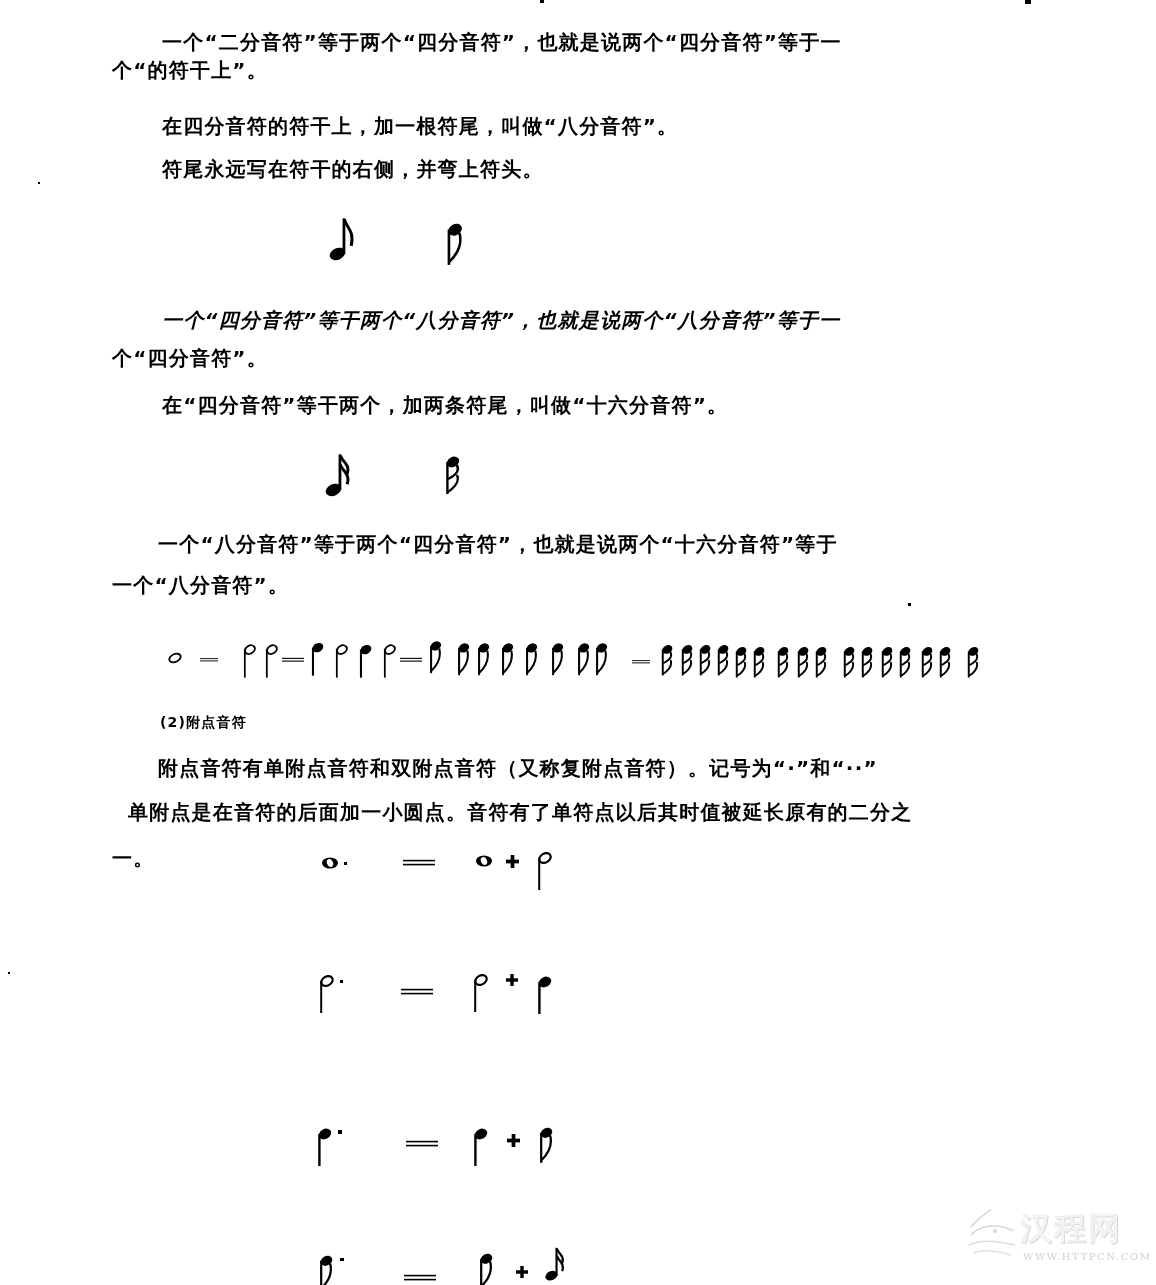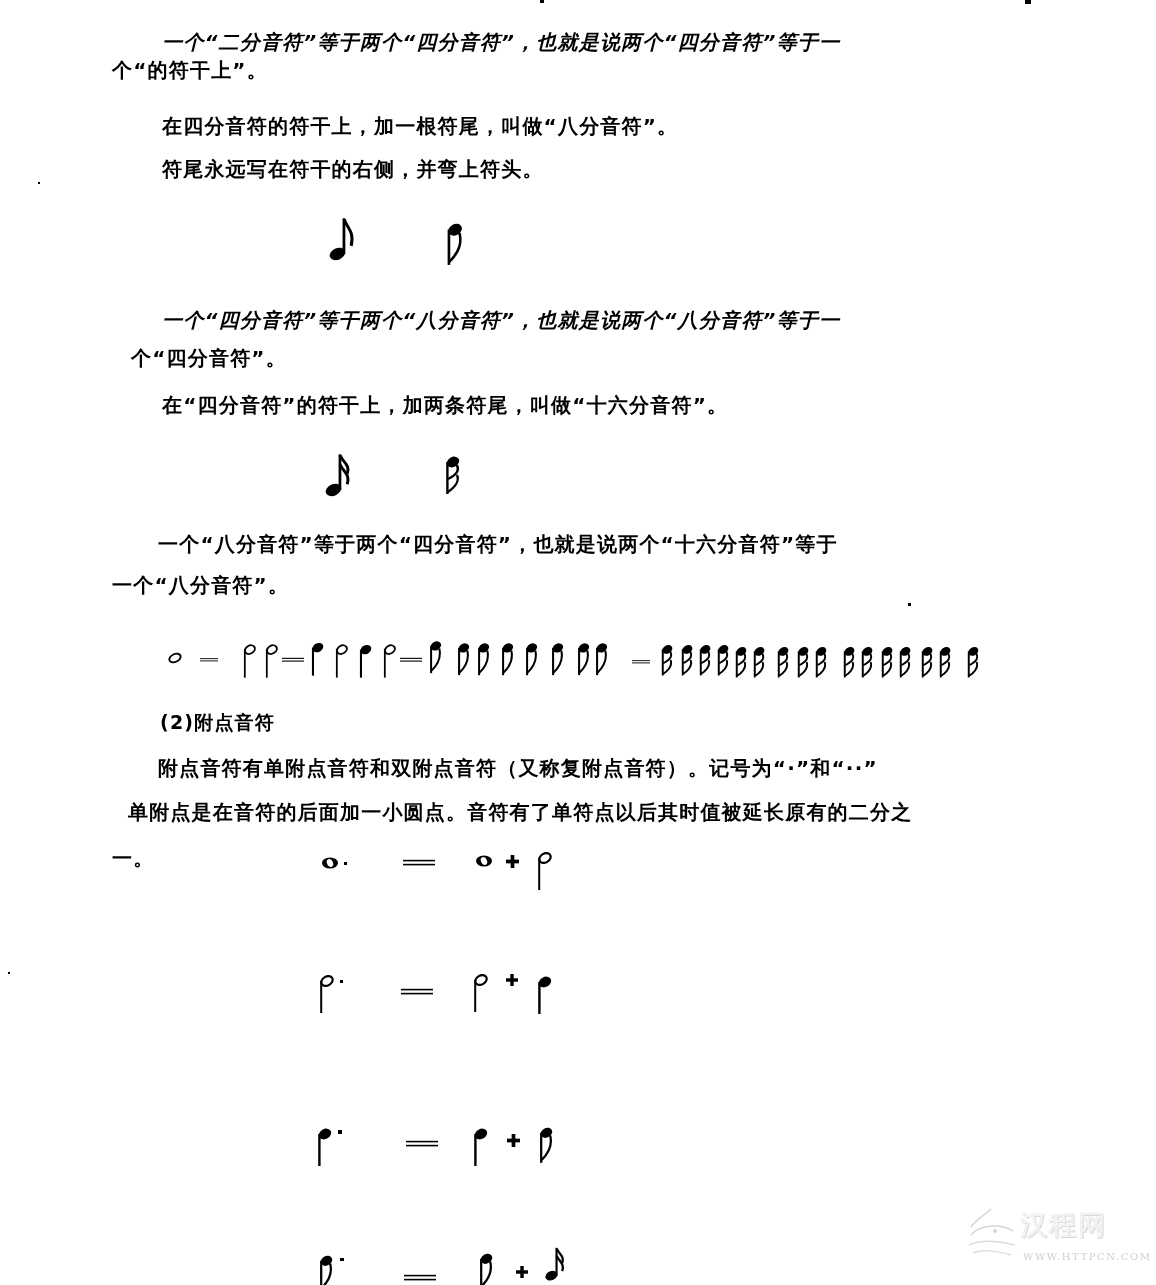--- a/index.html
+++ b/index.html
@@ -5,21 +5,21 @@
   html, body { margin: 0; padding: 0; background: #ffffff; }
   body { width: 1156px; height: 1285px; position: relative; overflow: hidden;
          font-family: "DejaVu Sans", "Liberation Sans", sans-serif; color: #000; }
   .line { position: absolute; font-size: 20px; line-height: 24px; white-space: nowrap;
           letter-spacing: 1.2px; font-weight: bold; }
   .note-row { position: absolute; height: 60px; }
   .note-row svg { position: absolute; }
   .glyph { position: absolute; }
   .speck { position: absolute; background: #000; }
   .watermark { position: absolute; left: 965px; right: 0; top: 1205px; height: 70px; }
-  .wm-text { position: absolute; left: 55px; top: 2px; font-size: 27px; color: #f2f2f2;
+  .wm-text { position: absolute; left: 55px; top: 2px; font-size: 32px; color: #f2f2f2;
              text-shadow: 1px 1px 0 #d8d8d8, -1px -1px 0 #ffffff; font-weight: bold; letter-spacing: 2px; }
   .wm-url { position: absolute; left: 58px; top: 46px; font-size: 10px; color: #cfcfcf;
             letter-spacing: 1.6px; font-family: "DejaVu Serif", serif; }
 </style>
 </head>
 <body>
 
 <svg width="0" height="0" style="position:absolute" aria-hidden="true">
   <defs>
 
@@ -79,39 +79,39 @@
     </symbol>
   </defs>
 </svg>
 
 <div class="speck" style="left:540px;top:0;width:4px;height:3px;"></div>
 <div class="speck" style="left:1025px;top:0;width:6px;height:4px;"></div>
 <div class="speck" style="left:38px;top:182px;width:2px;height:2px;"></div>
 <div class="speck" style="left:8px;top:972px;width:2px;height:2px;"></div>
 <div class="speck" style="left:908px;top:603px;width:3px;height:3px;"></div>
 
-<div class="line" style="left:162px;top:30px;font-style:italic;">一个“二分音符”等于两个“四分音符”，也就是说两个“四分音符”等于一</div>
+<div class="line" style="left:162px;top:30px;">一个“二分音符”等于两个“四分音符”，也就是说两个“四分音符”等于一</div>
 <div class="line" style="left:112px;top:58px;">个“的符干上”。</div>
 
 <div class="line" style="left:162px;top:114px;">在四分音符的符干上，加一根符尾，叫做“八分音符”。</div>
 <div class="line" style="left:162px;top:157px;text-align:center;">符尾永远写在符干的右侧，并弯上符头。</div>
 
 <div class="note-row" style="left:320px;top:212px;width:200px;">
   <svg class="glyph" width="28" height="46" style="left:8px;top:4px;">
       <use href="#g-eighth-up"></use>
     </svg>
   <svg class="glyph" width="18" height="44" style="left:125px;top:10px;">
       <use href="#g-eighth"></use>
     </svg>
 </div>
 
 <div class="line" style="left:162px;top:308px;font-style:italic;">一个“四分音符”等干两个“八分音符”，也就是说两个“八分音符”等于一</div>
-<div class="line" style="left:112px;top:346px;margin-left:19px;">个“四分音符”。</div>
-
-<div class="line" style="left:162px;top:393px;">在“四分音符”的符干上，加两条符尾，叫做“十六分音符”。</div>
+<div class="line" style="left:112px;top:346px;">个“四分音符”。</div>
+
+<div class="line" style="left:162px;top:393px;">在“四分音符”等干两个，加两条符尾，叫做“十六分音符”。</div>
 
 <div class="note-row" style="left:320px;top:448px;width:200px;">
   <svg class="glyph" width="28" height="46" style="left:4px;top:4px;">
       <use href="#g-sixteenth-up"></use>
     </svg>
   <svg class="glyph" width="16" height="42" style="left:124px;top:6px;">
       <use href="#g-sixteenth"></use>
     </svg>
 </div>
 
@@ -219,21 +219,21 @@
       <use href="#g-sixteenth"></use>
     </svg>
   <svg class="glyph" width="13" height="36" style="left:778px;top:8px;">
       <use href="#g-sixteenth"></use>
     </svg>
   <svg class="glyph" width="13" height="36" style="left:806px;top:8px;">
       <use href="#g-sixteenth"></use>
     </svg>
 </div>
 
-<div class="line" style="left:160px;top:710px;font-size:19px;">(2)附点音符</div>
+<div class="line" style="left:160px;top:710px;font-size:14px;">(2)附点音符</div>
 
 <div class="line" style="left:158px;top:756px;">附点音符有单附点音符和双附点音符（又称复附点音符）。记号为“·”和“··”</div>
 <div class="line" style="left:128px;top:800px;">单附点是在音符的后面加一小圆点。音符有了单符点以后其时值被延长原有的二分之</div>
 <div class="line" style="left:112px;top:846px;">一。</div>
 
 <div class="note-row" style="left:300px;top:840px;width:300px;height:60px;">
   <svg class="glyph" width="20" height="14" style="left:20px;top:16px;">
       <use href="#g-whole"></use>
     </svg>
   <div class="speck" style="left:44px;top:22px;width:3px;height:3px;"></div>

